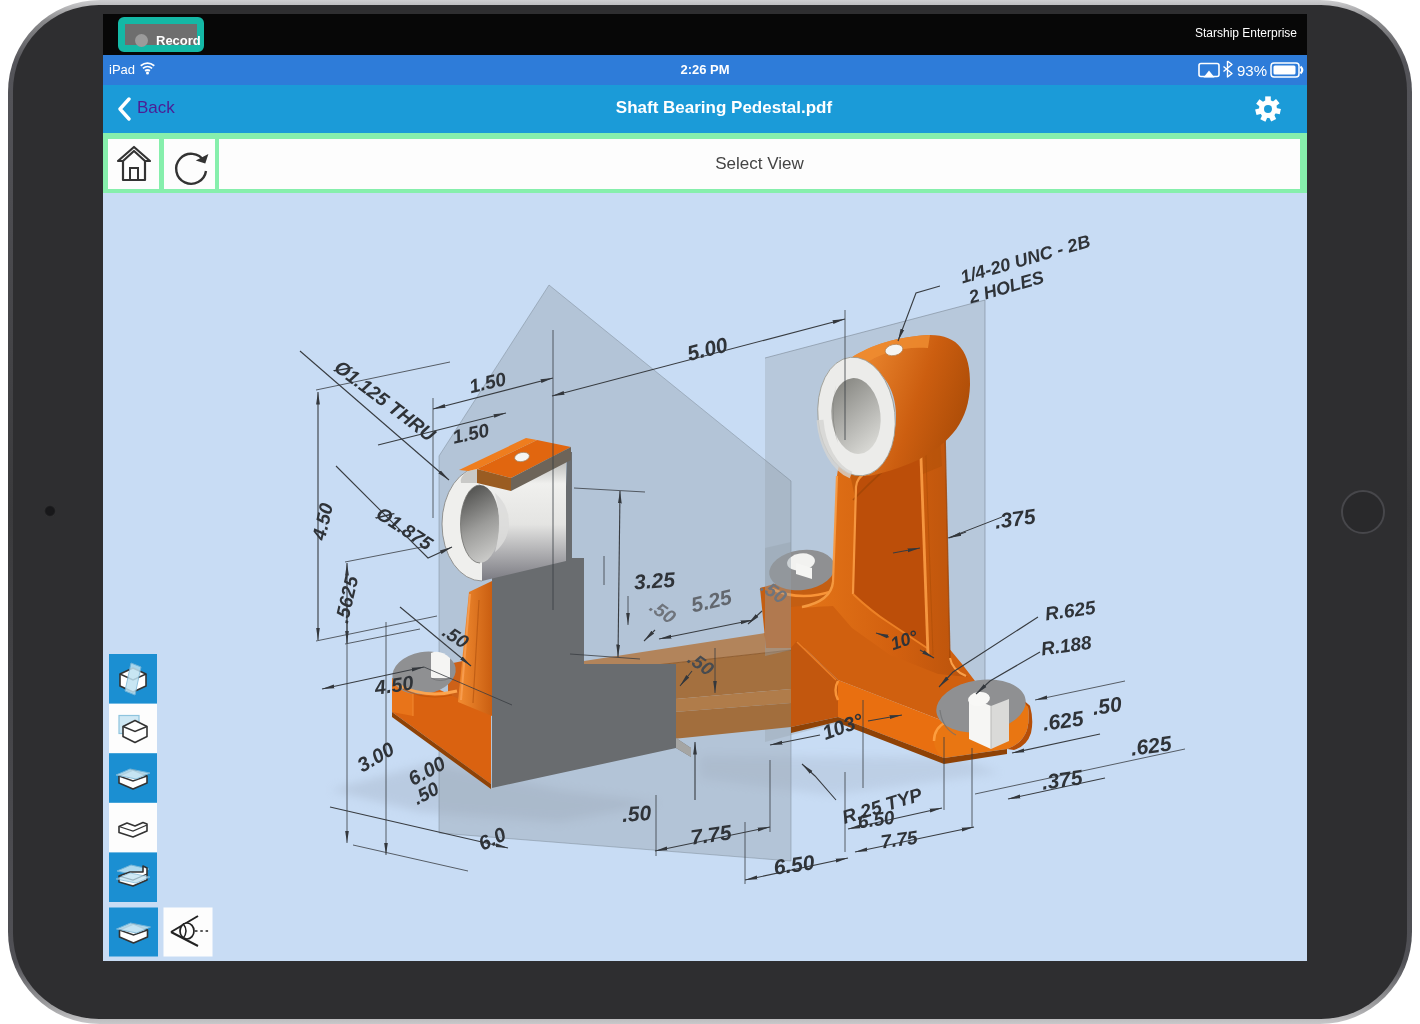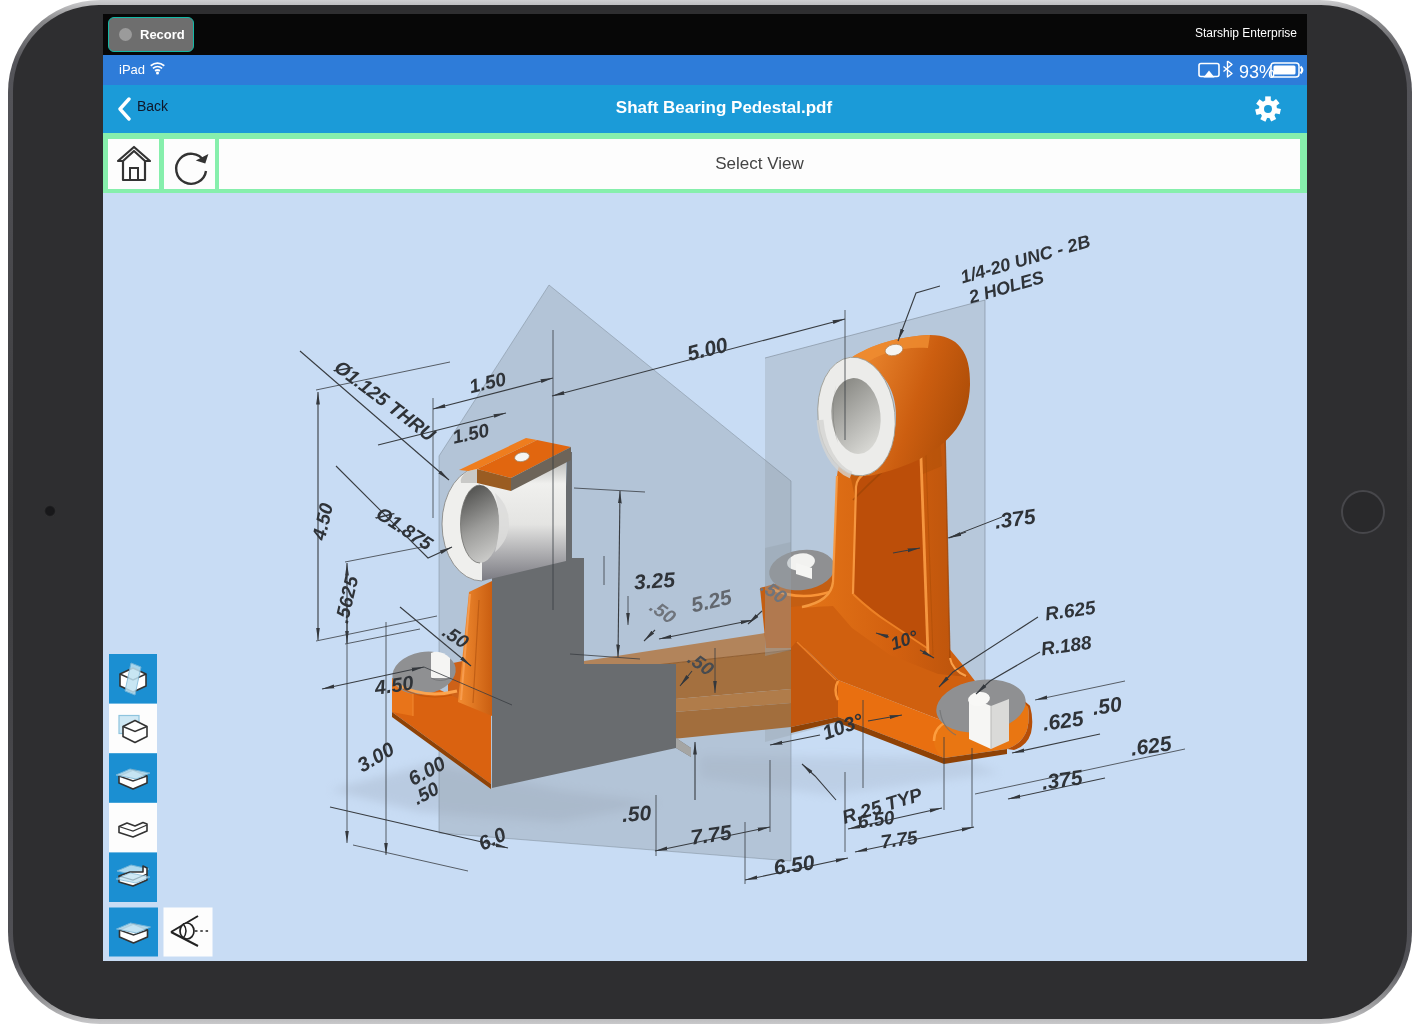--- a/index.html
+++ b/index.html
@@ -6,32 +6,32 @@
     font-family:"Liberation Sans", sans-serif;}
   .stage{position:absolute;left:0;top:0;width:1420px;height:1024px;}
   .tab-rim{position:absolute;left:8px;top:0px;width:1404px;height:1024px;border-radius:92px;
     background:linear-gradient(180deg,#cfcfd1 0%,#8a8a8c 2%,#55555a 6%,#3a3a3c 50%,#515156 94%,#9a9a9c 98%,#c8c8ca 100%);}
   .tab-body{position:absolute;left:13px;top:5px;width:1394px;height:1014px;border-radius:86px;background:#2e2e30;}
   .cam{position:absolute;left:44px;top:505px;width:12px;height:12px;border-radius:50%;background:#18181a;box-shadow:0 0 2px #555 inset;}
   .homebtn{position:absolute;left:1341px;top:490px;width:44px;height:44px;border-radius:50%;background:#29292b;border:2px solid #47474b;box-sizing:border-box;}
   .screen{position:absolute;left:103px;top:14px;width:1204px;height:947px;background:#000;overflow:hidden;}
   
   .recbar{position:absolute;left:0;top:0;width:1204px;height:41px;background:#070707;}
-  .recpill{position:absolute;left:5px;top:3px;width:86px;height:35px;background:#6e6e6e;border:1px solid #14b8a6;border-radius:6px;box-sizing:border-box;}
+  .recpill{position:absolute;left:15px;top:3px;width:86px;height:35px;background:#6e6e6e;border:7px solid #14b8a6;border-radius:6px;box-sizing:border-box;}
   .recdot{position:absolute;left:10px;top:10px;width:13px;height:13px;border-radius:50%;background:#9b9b9b;}
   .rectxt{position:absolute;left:31px;top:9px;color:#fff;font-size:13px;font-weight:bold;}
   .shipname{position:absolute;right:10px;top:12px;color:#fff;font-size:12px;}
   
   .status{position:absolute;left:0;top:41px;width:1204px;height:30px;background:#2e7cd9;color:#fff;}
-  .st-left{position:absolute;left:16px;top:7px;font-size:13px;}
+  .st-left{position:absolute;left:6px;top:7px;font-size:13px;}
   .st-time{position:absolute;left:0;top:7px;width:1204px;text-align:center;font-size:13px;font-weight:bold;}
-  .st-pct{position:absolute;right:32px;top:7px;font-size:18px;}
+  .st-pct{position:absolute;right:40px;top:7px;font-size:15px;}
   
   .nav{position:absolute;left:0;top:71px;width:1204px;height:48px;background:#1b9bd8;color:#fff;}
-  .back{position:absolute;left:34px;top:13px;font-size:14px;color:#0f172a;}
+  .back{position:absolute;left:34px;top:13px;font-size:17px;color:#4c1d95;}
   .title{position:absolute;left:0;top:13px;width:1204px;text-align:center;font-size:17px;font-weight:bold;margin-left:19px;}
   
   .tbar{position:absolute;left:0;top:119px;width:1328px;height:60px;background:#86efac;}
   .cell{position:absolute;top:6px;height:50px;background:#fdfdfd;}
   .c1{left:5px;width:51px;}
   .c2{left:61px;width:51px;}
   .c3{left:116px;width:1081px;}
   .selview{position:absolute;left:116px;top:6px;width:1081px;height:50px;line-height:50px;text-align:center;font-size:17px;color:#444;}
   
   .content{position:absolute;left:0;top:179px;width:1204px;height:768px;background:#c8dcf4;}
@@ -53,20 +53,21 @@
     </div>
     <div class="status">
       <div class="st-left">iPad <svg width="17" height="13" viewBox="0 0 17 13" style="vertical-align:-1px">
             <g stroke="#fff" fill="none">
               <path d="M6.1 8.9 Q8.5 7.1 10.9 8.9" stroke-width="2"></path>
               <path d="M3.9 6.3 Q8.5 2.7 13.1 6.3" stroke-width="1.7"></path>
               <path d="M1.7 3.8 Q8.5 -1.4 15.3 3.8" stroke-width="1.7"></path>
             </g>
             <circle cx="8.5" cy="11" r="1.5" fill="#fff" stroke="none"></circle>
           </svg></div>
+      <div class="st-time">2:26 PM</div>
       <div class="st-pct">93%</div>
       <svg width="110" height="30" viewBox="0 0 110 30" style="position:absolute;right:0px;top:0px;">
         <rect x="2" y="8.5" width="20" height="13" rx="2" fill="none" stroke="#fff" stroke-width="1.6"></rect>
         <path d="M6.5 22.5 L17.5 22.5 L12 15.5 Z" fill="#fff"></path>
         <path d="M30.5 6 L30.5 22 L35 18.5 L26.5 11.5 M30.5 6 L35 9.5 L26.5 16.5" stroke="#fff" stroke-width="1.4" fill="none" stroke-linejoin="round"></path>
         <rect x="74" y="8" width="28" height="14" rx="3" fill="none" stroke="#fff" stroke-width="1.5"></rect>
         <rect x="76.5" y="10.5" width="22" height="9" rx="1.5" fill="#fff"></rect>
         <path d="M103.5 11.5 q3.5 3.5 0 7" stroke="#fff" stroke-width="2.2" fill="none"></path>
       </svg>
     </div>

